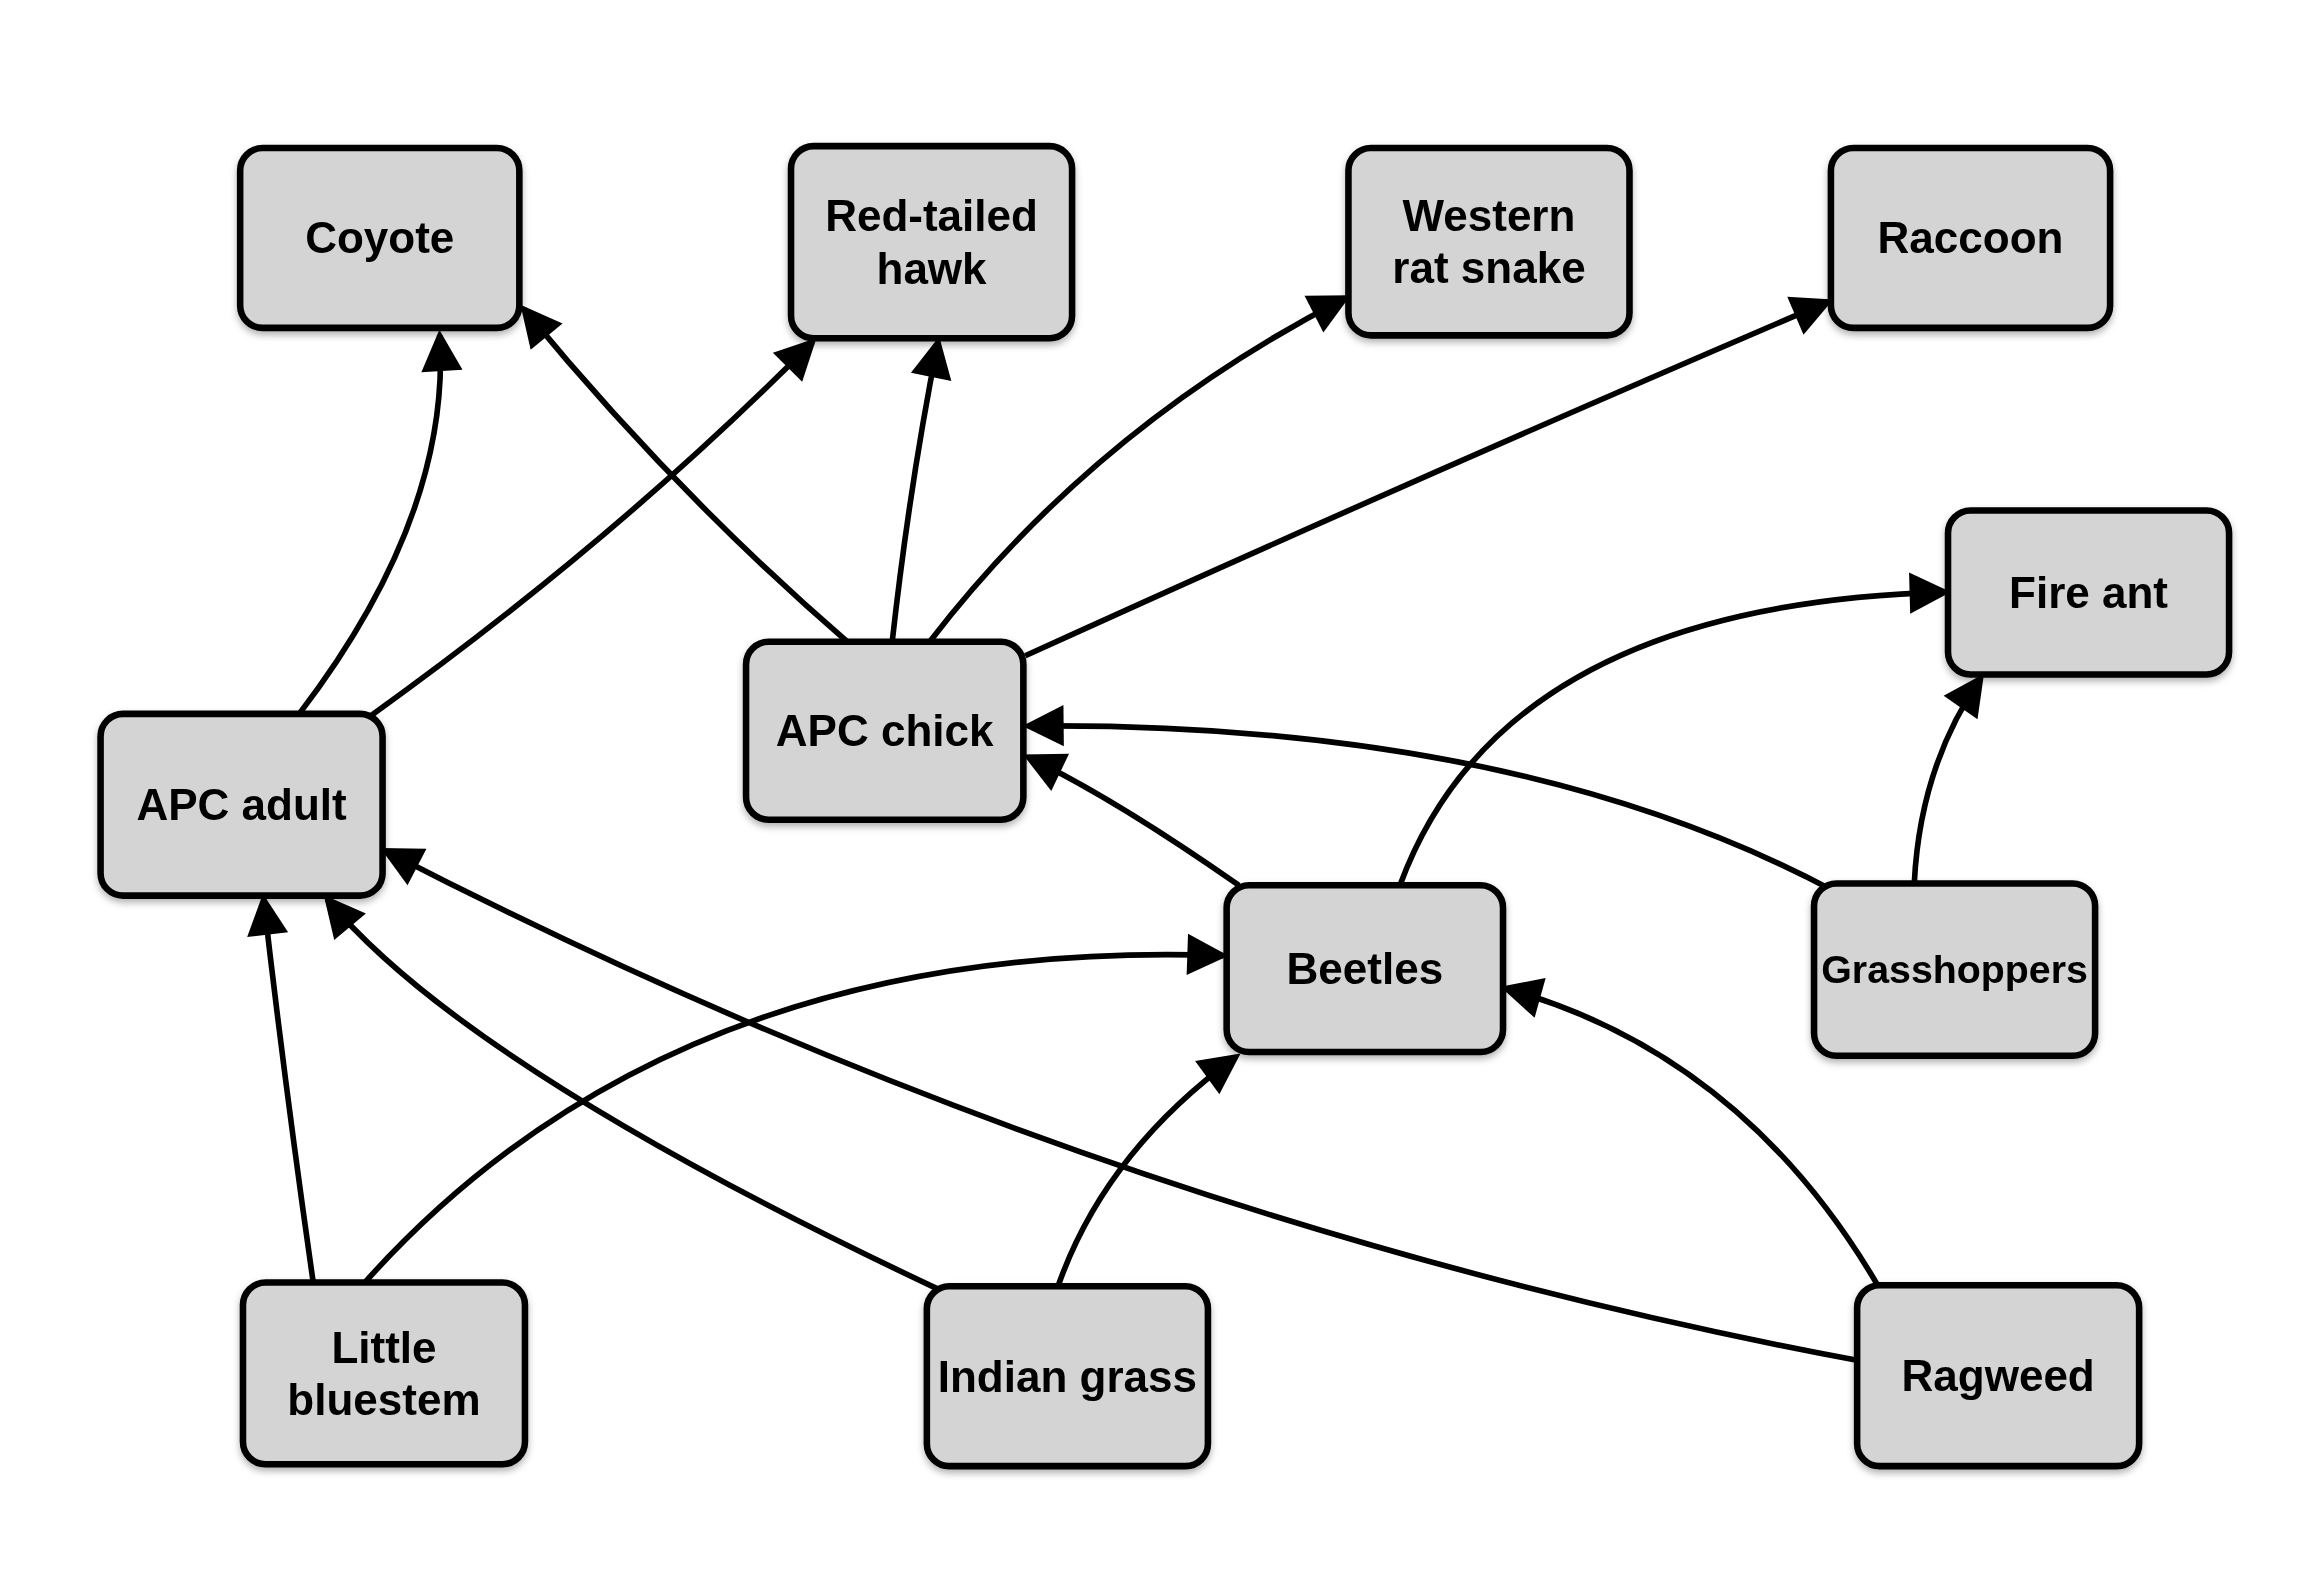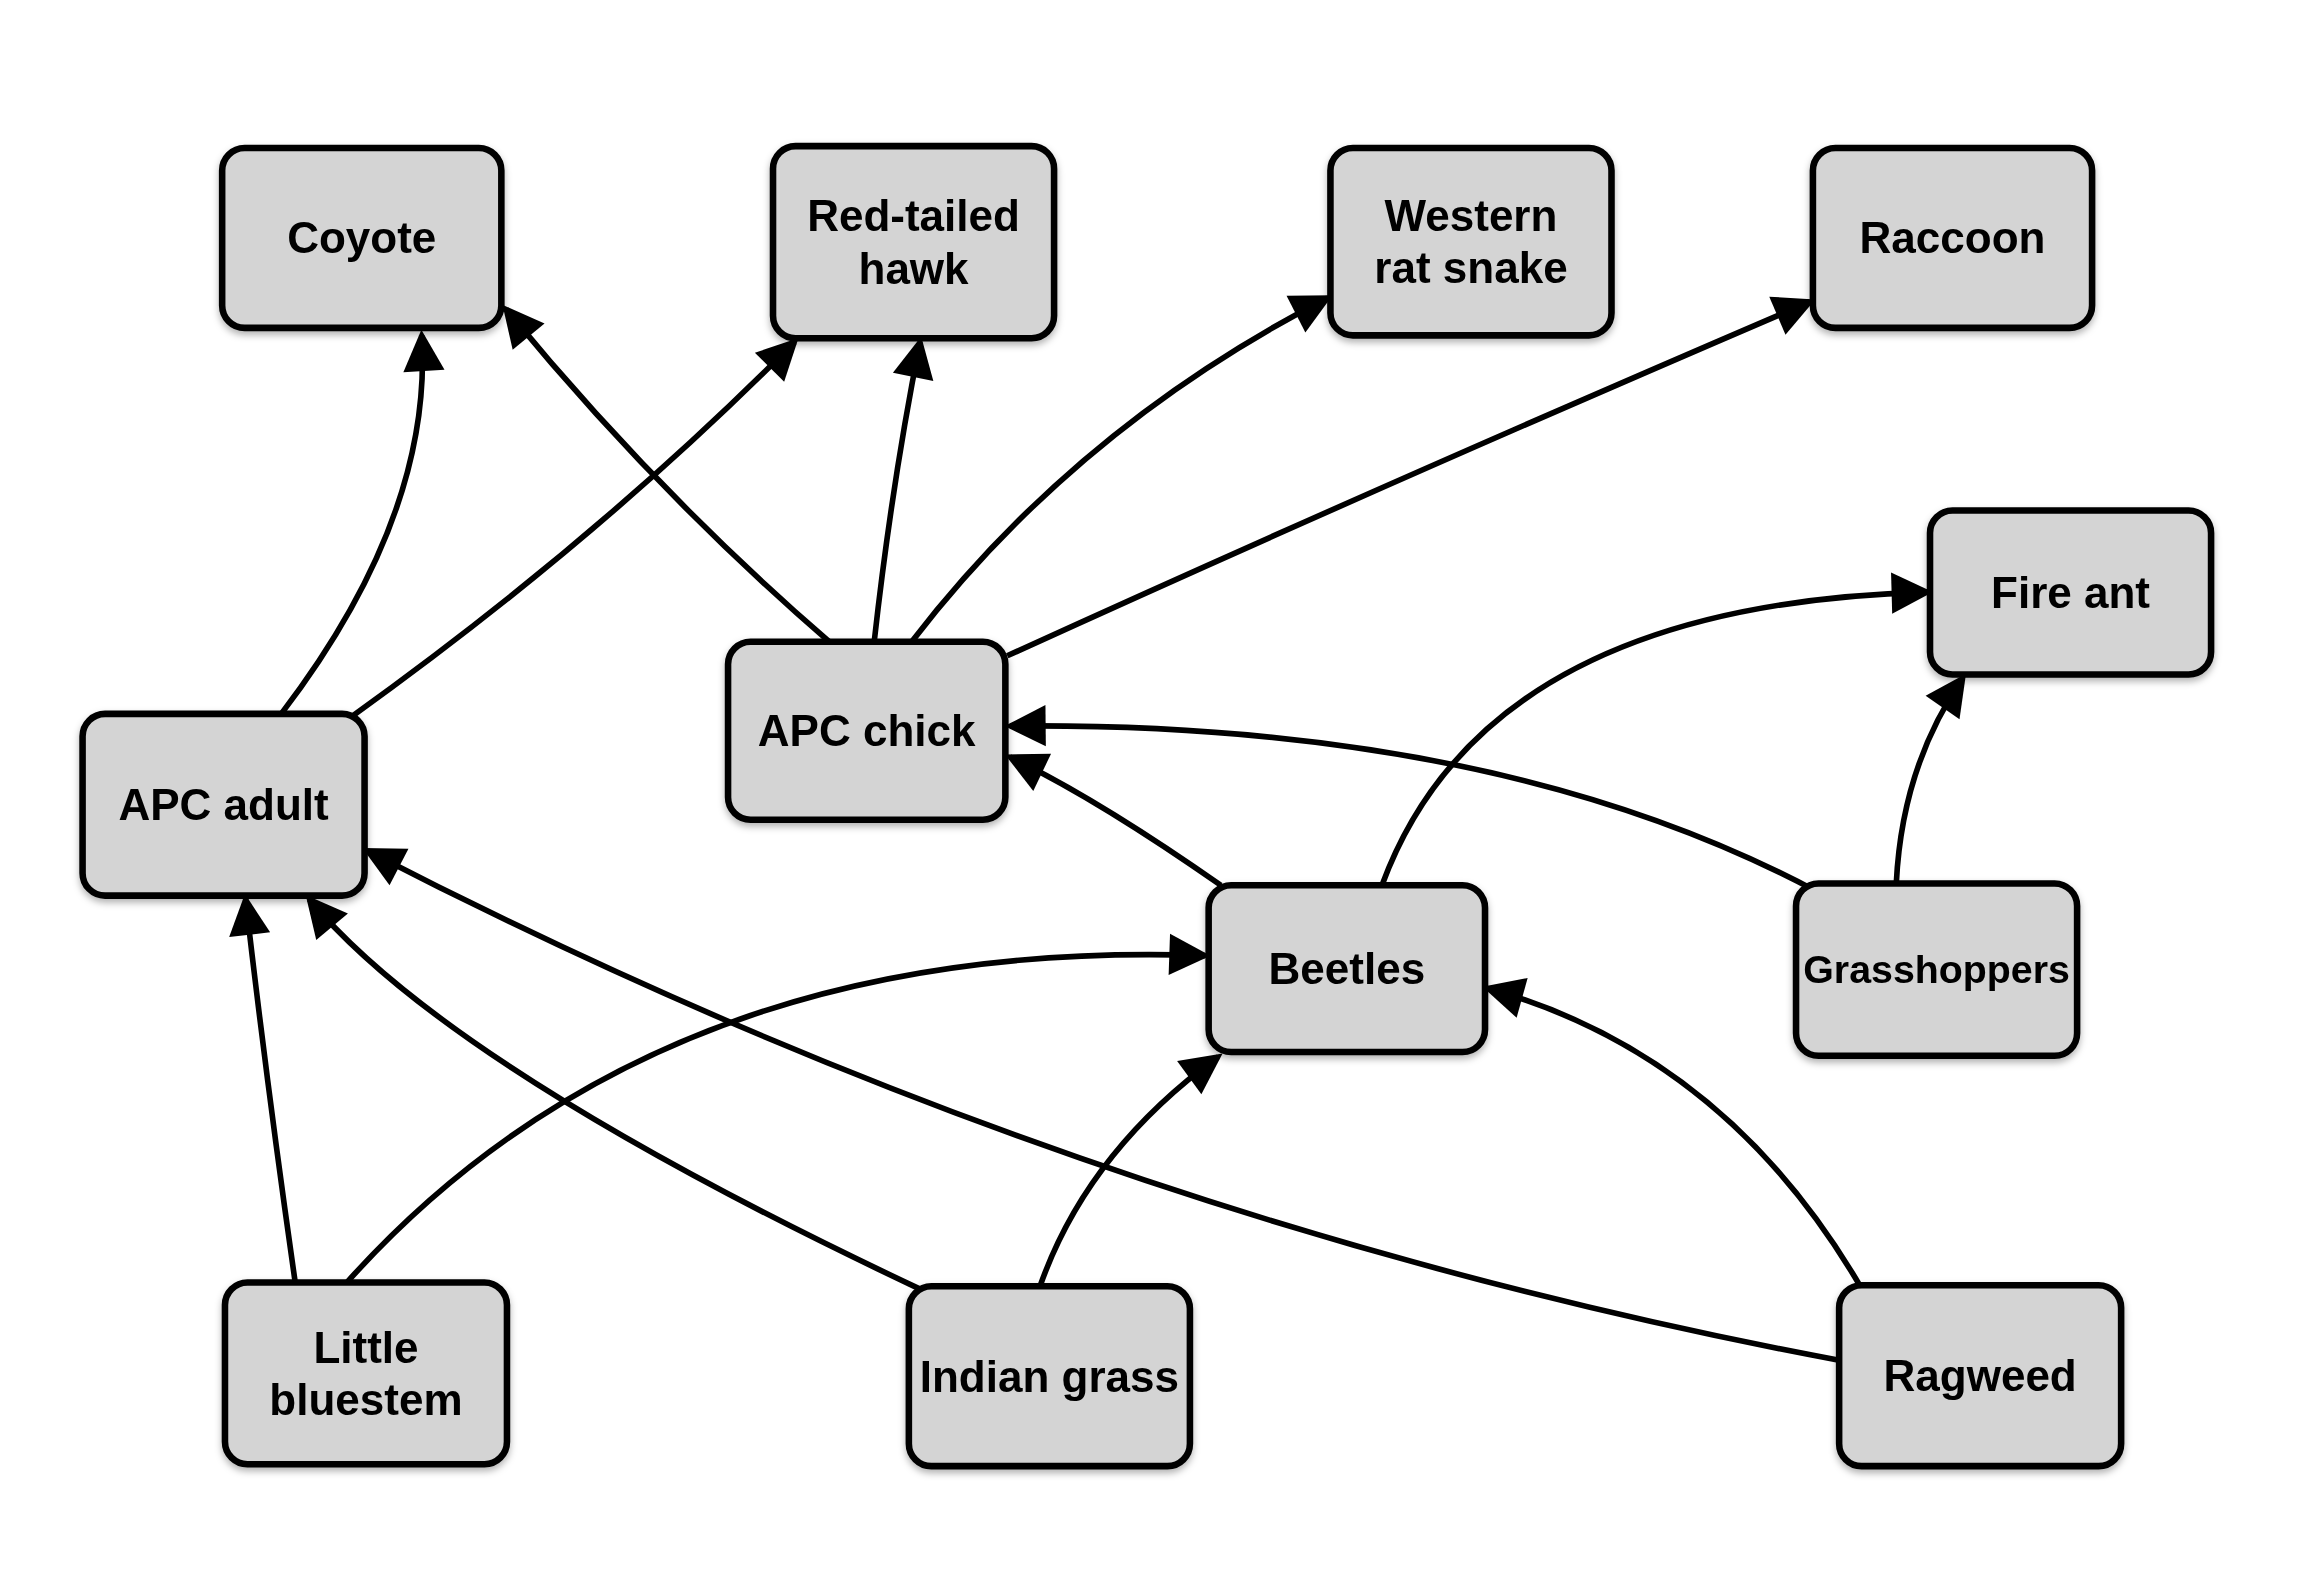--- a/index.html
+++ b/index.html
@@ -8,20 +8,21 @@
     background: #ffffff;
     width: 2318px;
     height: 1587px;
     overflow: hidden;
     font-family: "Liberation Sans", "DejaVu Sans", sans-serif;
   }
   .diagram-wrap {
     width: 1998px;
     height: 1587px;
     position: relative;
+    margin-left: 18px;
   }
   svg { display: block; }
   .edge-path {
     fill: none;
     stroke-linecap: butt;
   }
   .node-group {
     filter: drop-shadow(0px 4px 4px rgba(0,0,0,0.30));
   }
   .node-label {

